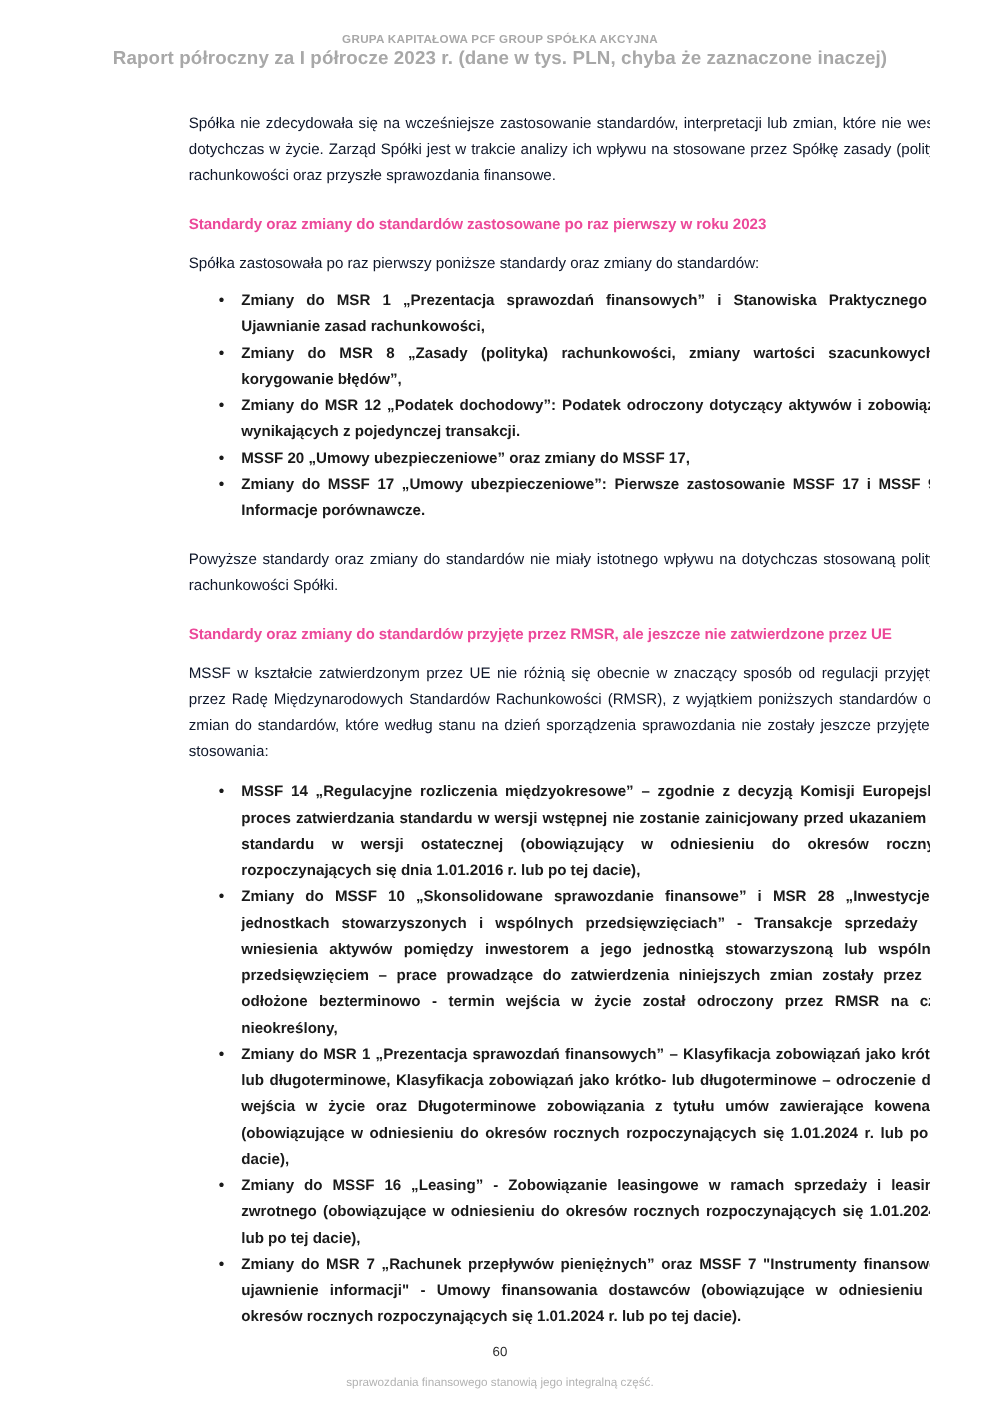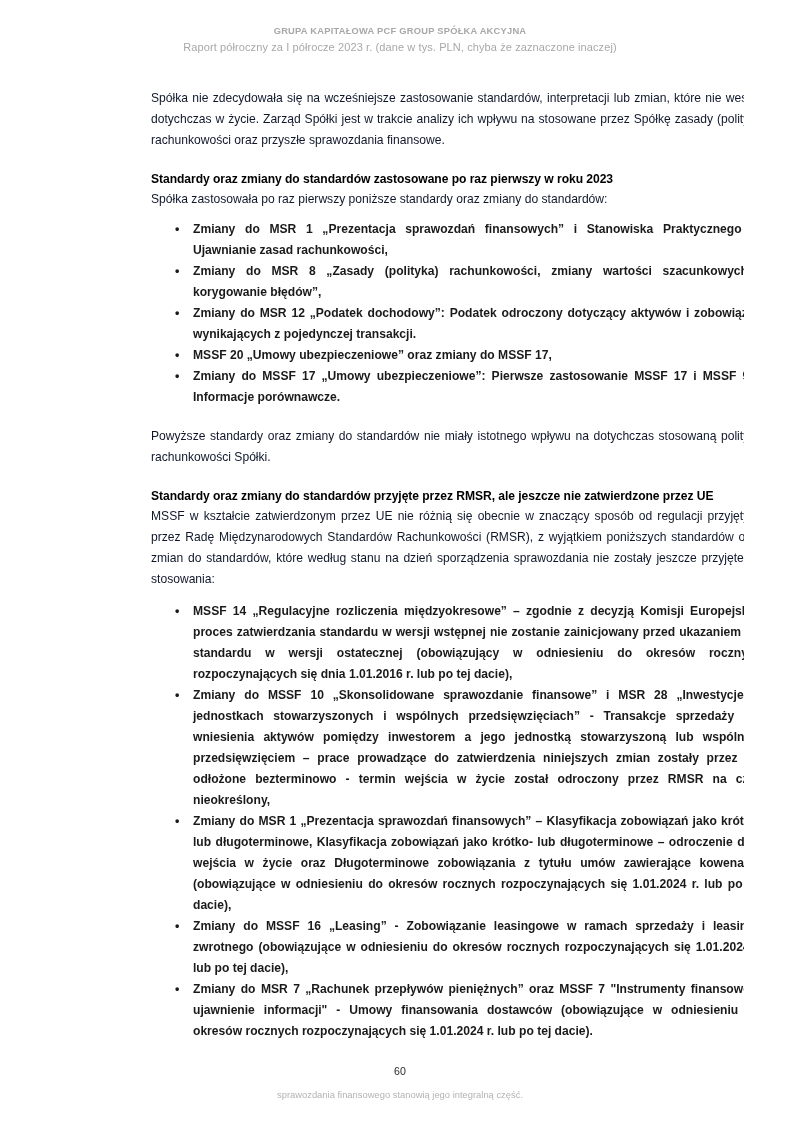--- a/index.html
+++ b/index.html
@@ -30,22 +30,22 @@
     color: #a8a8a8;
   }
   .doc-header .company {
     font-size: 9.3px;
     font-weight: bold;
     letter-spacing: 0.25px;
     line-height: 14px;
     margin: 0;
   }
   .doc-header .subtitle {
-    font-size: 11px;
-    font-weight: normal;
+    font-size: 15px;
+    font-weight: bold;
     letter-spacing: 0.1px;
     line-height: 14px;
     margin: 2px 0 17px 0;
   }
 
   
   .content {
     position: absolute;
     top: 88px;
     left: 95px;
@@ -57,28 +57,29 @@
     font-size: 12.1px;
     line-height: 21px;
     text-align: justify;
     text-justify: inter-word;
     color: #0f172a;
   }
   p.body-par.spaced {
     margin-top: 18px;
   }
   p.body-par.tight {
+    margin-top: 11px;
   }
 
   h2.section-head {
     margin: 18px 0 0 0;
     font-size: 12.1px;
     font-weight: bold;
     line-height: 20px;
-    color: #000000;
+    color: #ec4899;
     letter-spacing: -0.05px;
   }
 
   ul.bullets {
     list-style: none;
     margin: 9px 0 0 0;
     padding: 0;
     font-weight: bold;
   }
   ul.bullets.gap-top {
@@ -100,21 +101,21 @@
     left: 24px;
     top: 0;
     font-size: 12.5px;
     line-height: 21px;
     color: #1a1a1a;
   }
 
   
   .doc-footer {
     position: absolute;
-    bottom: 30px;
+    bottom: 19px;
     left: 0;
     right: 0;
     text-align: center;
   }
   .doc-footer .page-number {
     font-size: 10.6px;
     color: #2b2b2b;
     line-height: 15px;
     margin: 0 0 9px 0;
   }

